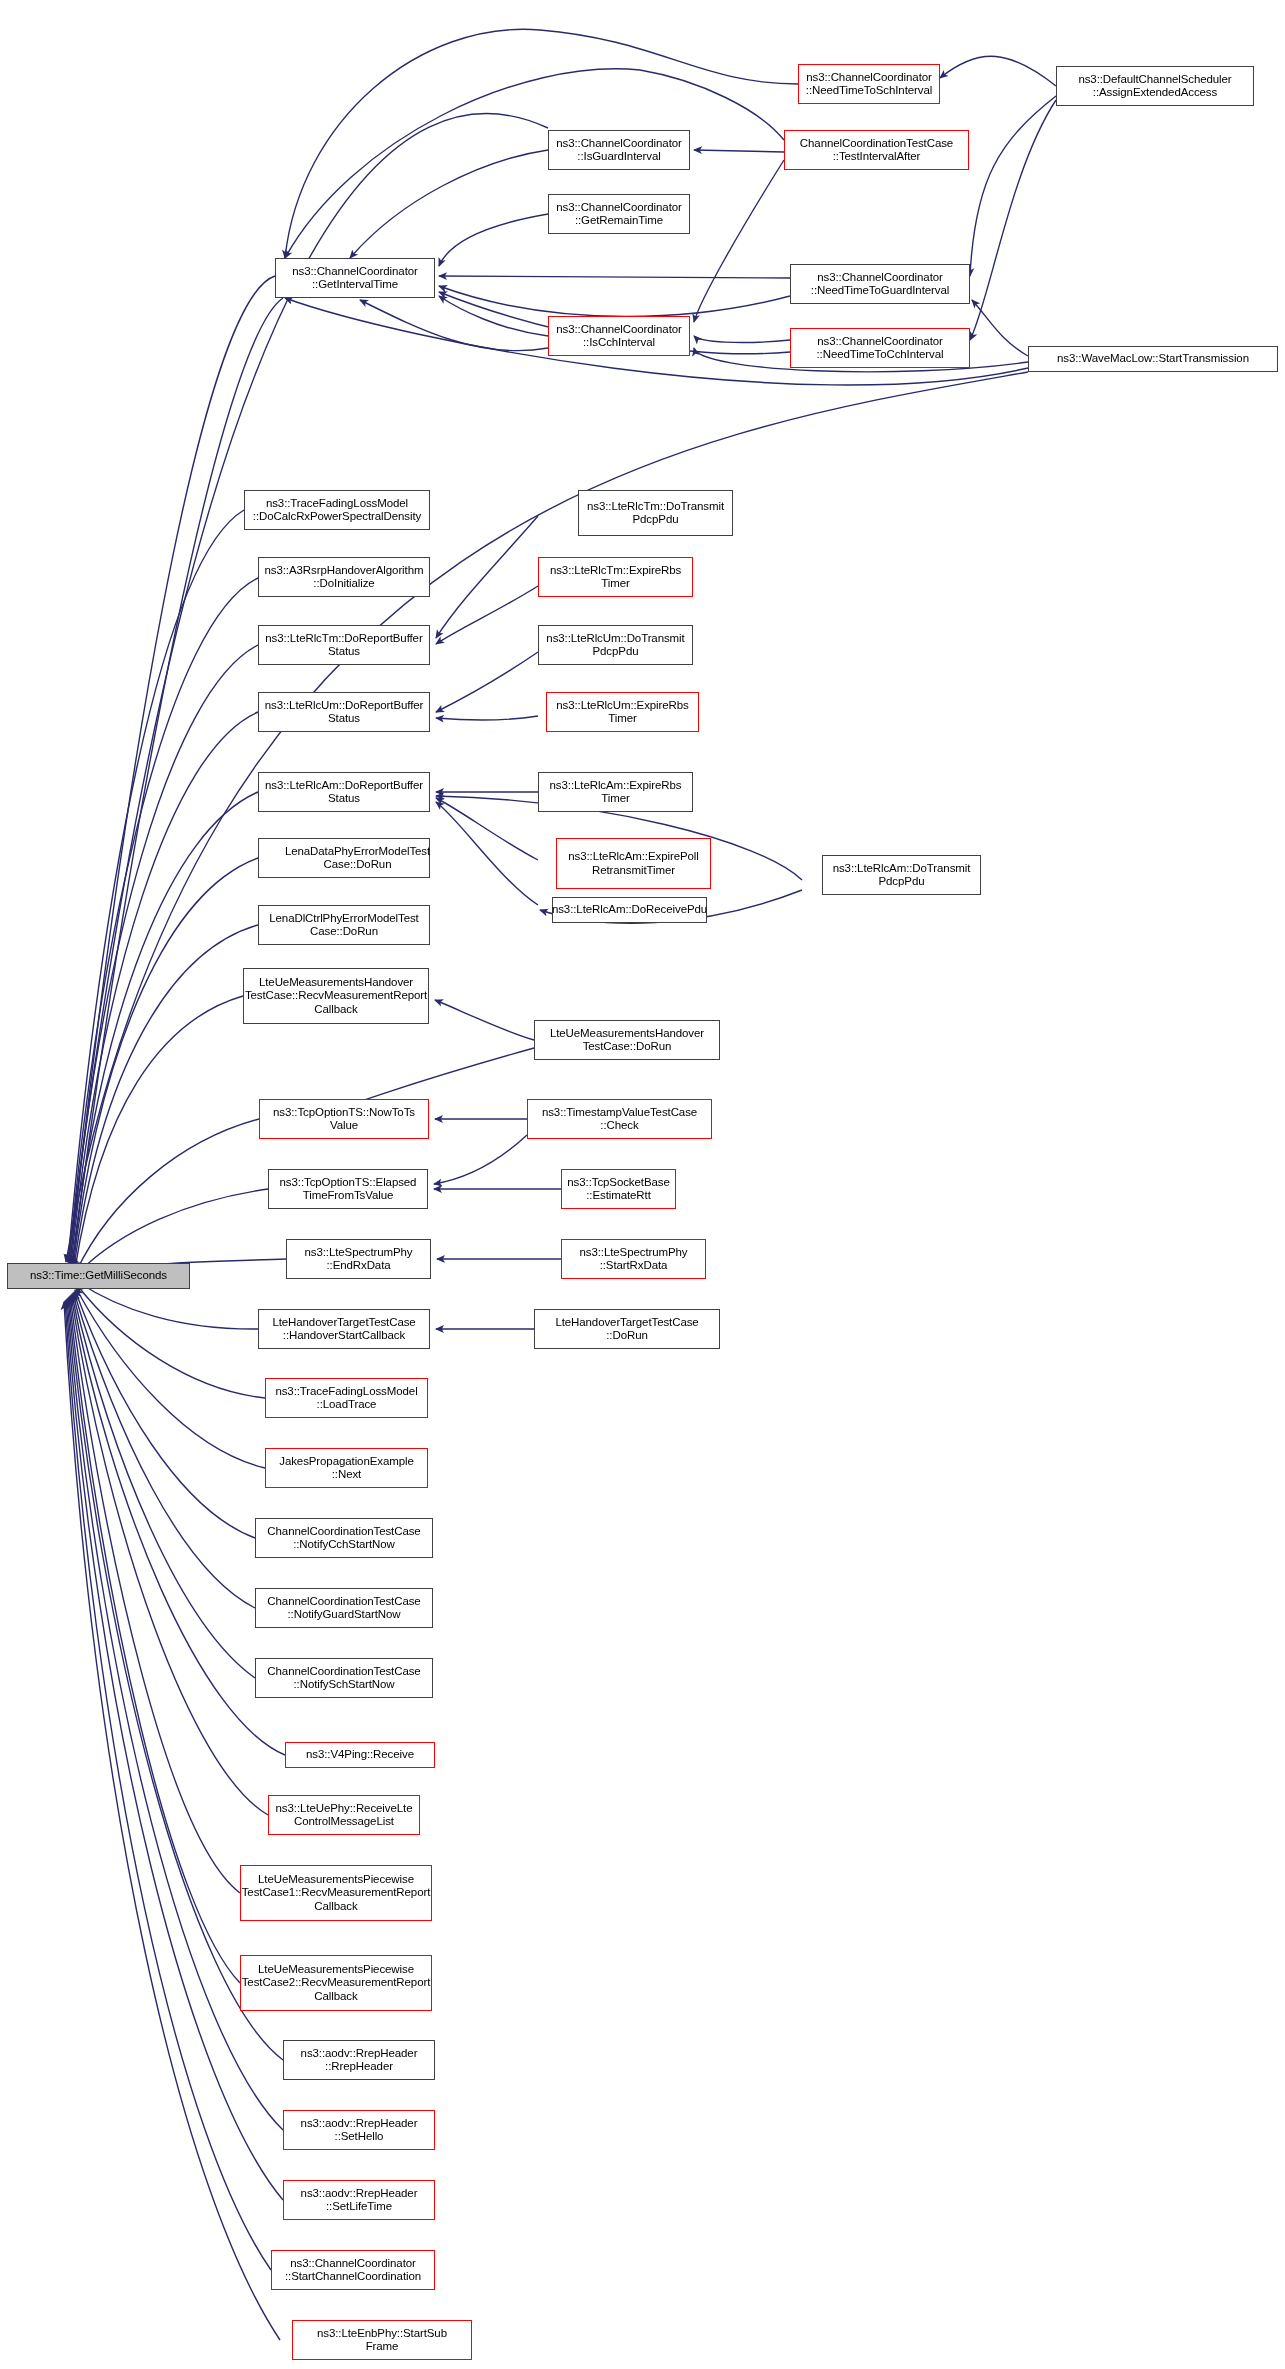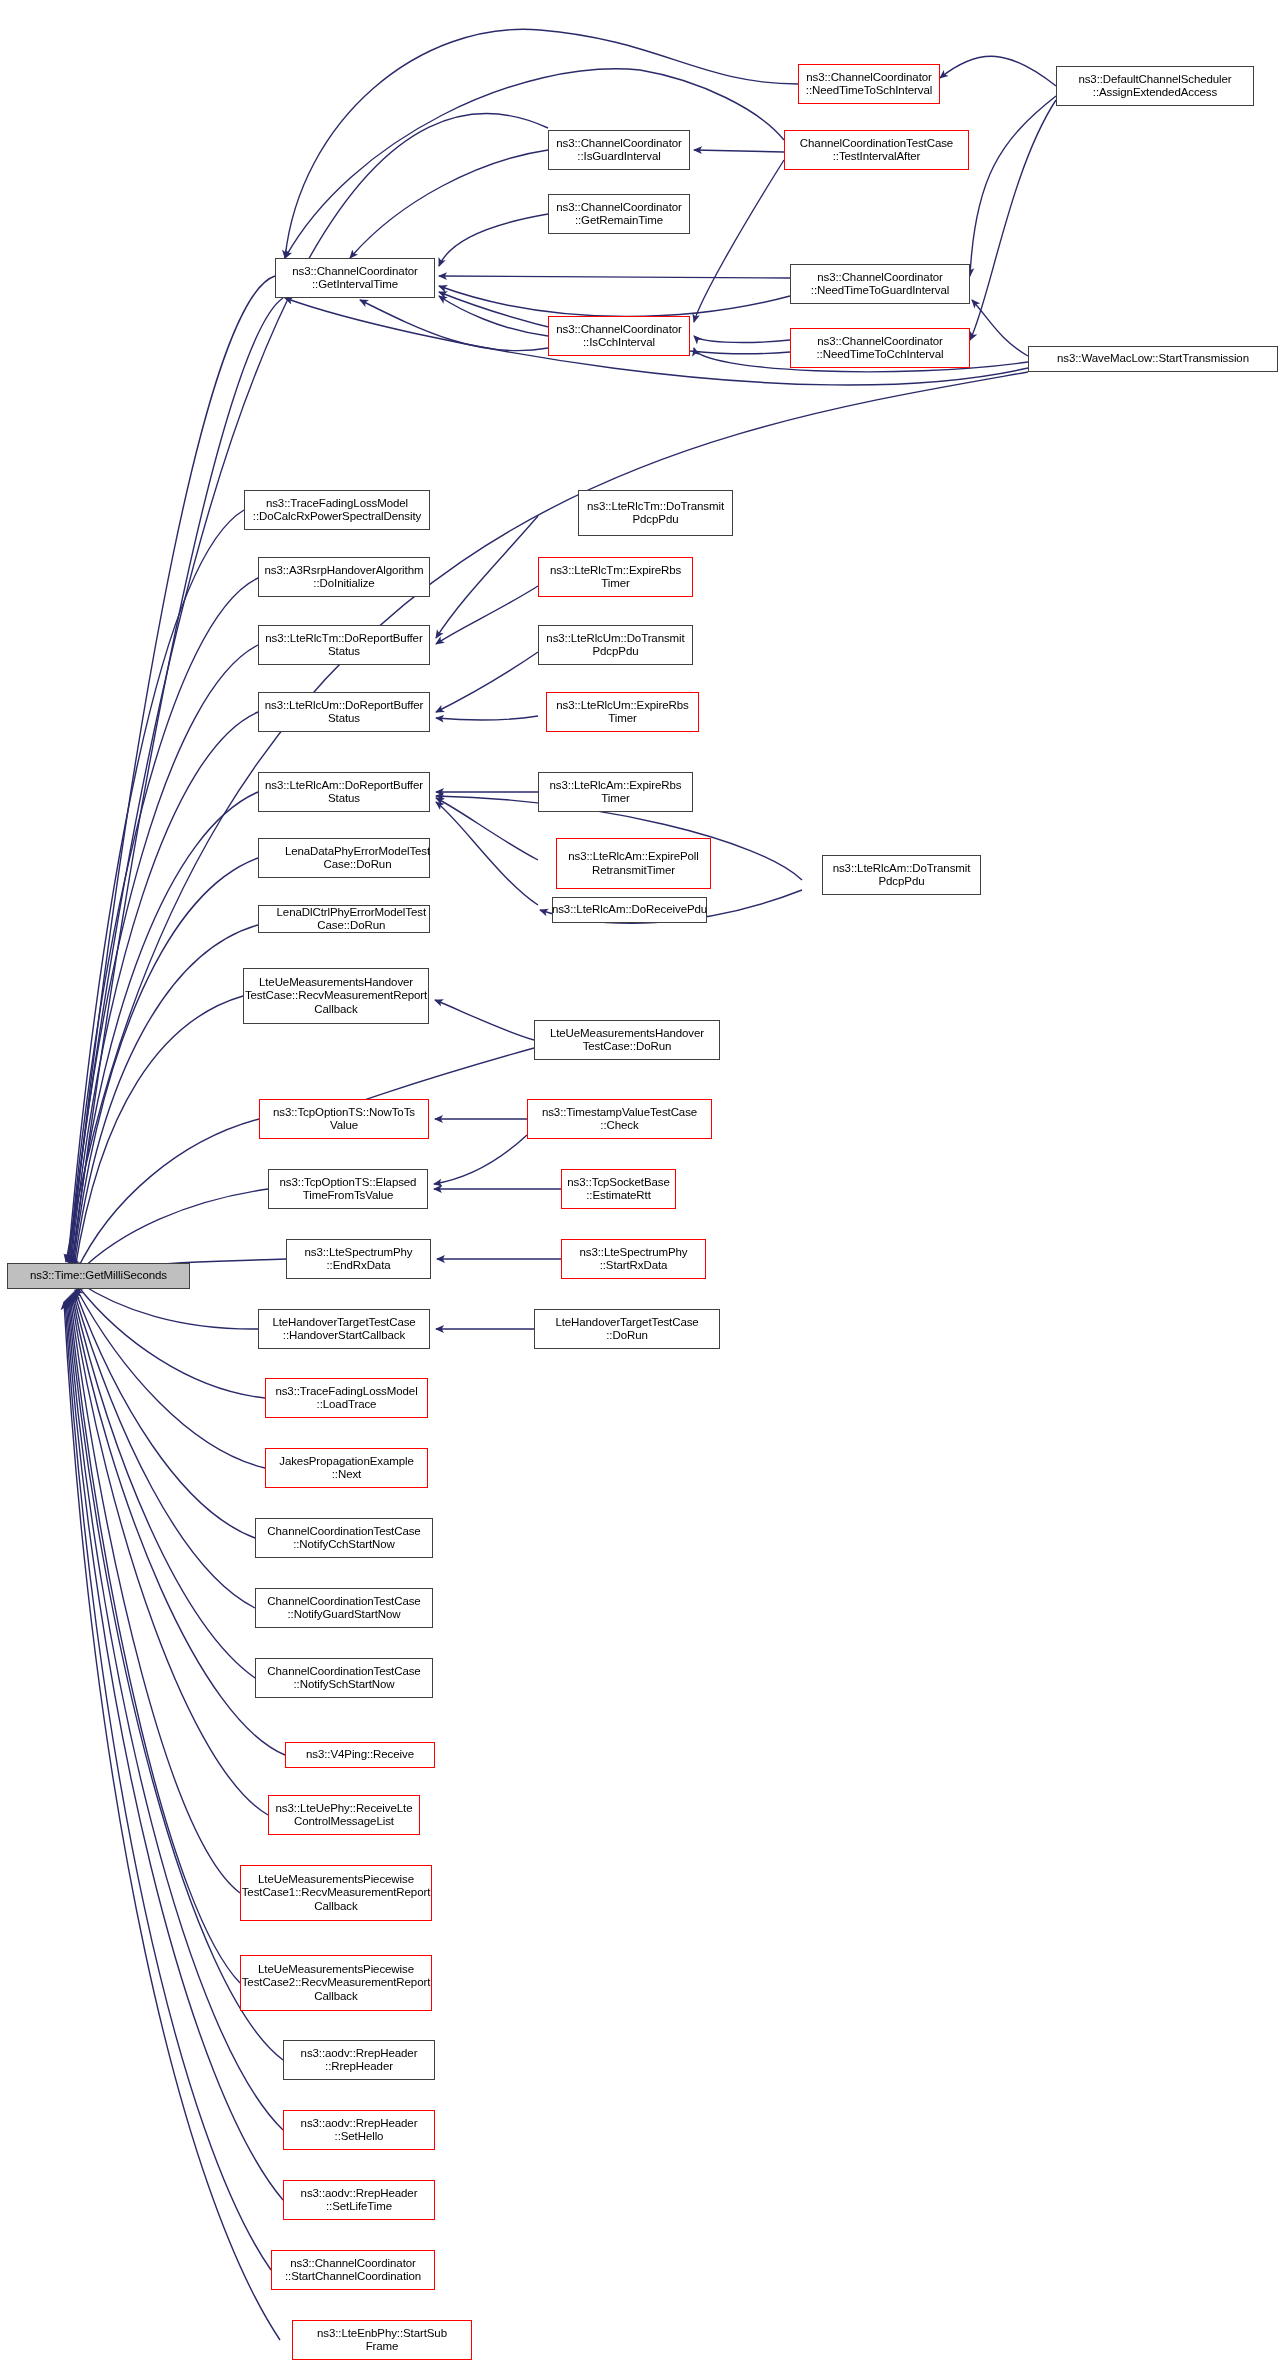--- a/index.html
+++ b/index.html
@@ -144,21 +144,21 @@
     <div class="node black" style="left: 258px; top: 772px; width: 172px; height: 40px;"><span>ns3::LteRlcAm::DoReportBuffer
 Status</span></div>
     <div class="node black" style="left: 538px; top: 772px; width: 155px; height: 40px;"><span>ns3::LteRlcAm::ExpireRbs
 Timer</span></div>
     <div class="node black" style="left: 258px; top: 838px; width: 172px; height: 40px; padding-left: 30px;"><span>LenaDataPhyErrorModelTest
 Case::DoRun</span></div>
     <div class="node red" style="left: 556px; top: 838px; width: 155px; height: 51px;"><span>ns3::LteRlcAm::ExpirePoll
 RetransmitTimer</span></div>
     <div class="node black" style="left: 802px; top: 855px; width: 159px; height: 40px; margin-left: 20px;"><span>ns3::LteRlcAm::DoTransmit
 PdcpPdu</span></div>
-    <div class="node black" style="left: 258px; top: 905px; width: 172px; height: 28px; justify-content: flex-end;"><span>LenaDlCtrlPhyErrorModelTest
+    <div class="node black" style="left: 258px; top: 905px; width: 172px; height: 40px;"><span>LenaDlCtrlPhyErrorModelTest
 Case::DoRun</span></div>
     <div class="node black" style="left: 552px; top: 897px; width: 155px; height: 26px;"><span>ns3::LteRlcAm::DoReceivePdu</span></div>
     <div class="node black" style="left: 243px; top: 968px; width: 186px; height: 56px;"><span>LteUeMeasurementsHandover
 TestCase::RecvMeasurementReport
 Callback</span></div>
     <div class="node black" style="left: 534px; top: 1020px; width: 186px; height: 40px;"><span>LteUeMeasurementsHandover
 TestCase::DoRun</span></div>
     <div class="node red" style="left: 259px; top: 1099px; width: 170px; height: 40px;"><span>ns3::TcpOptionTS::NowToTs
 Value</span></div>
     <div class="node red" style="left: 527px; top: 1099px; width: 185px; height: 40px;"><span>ns3::TimestampValueTestCase

